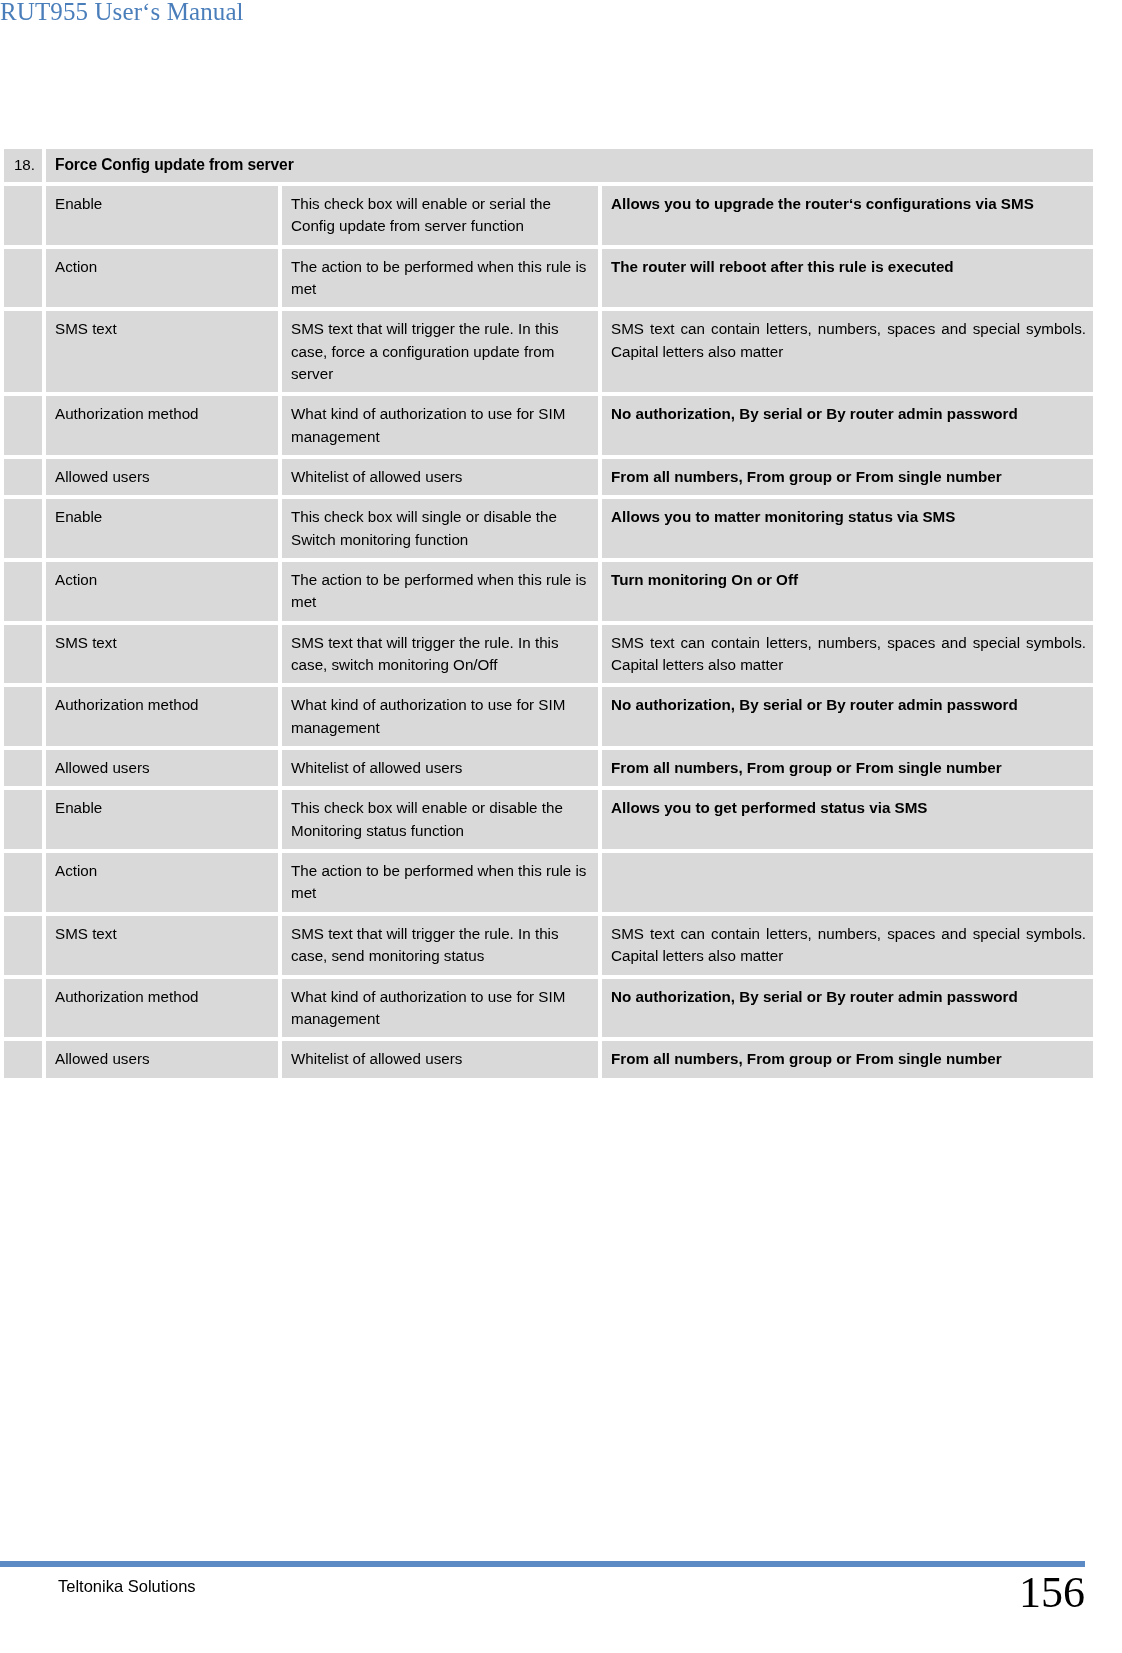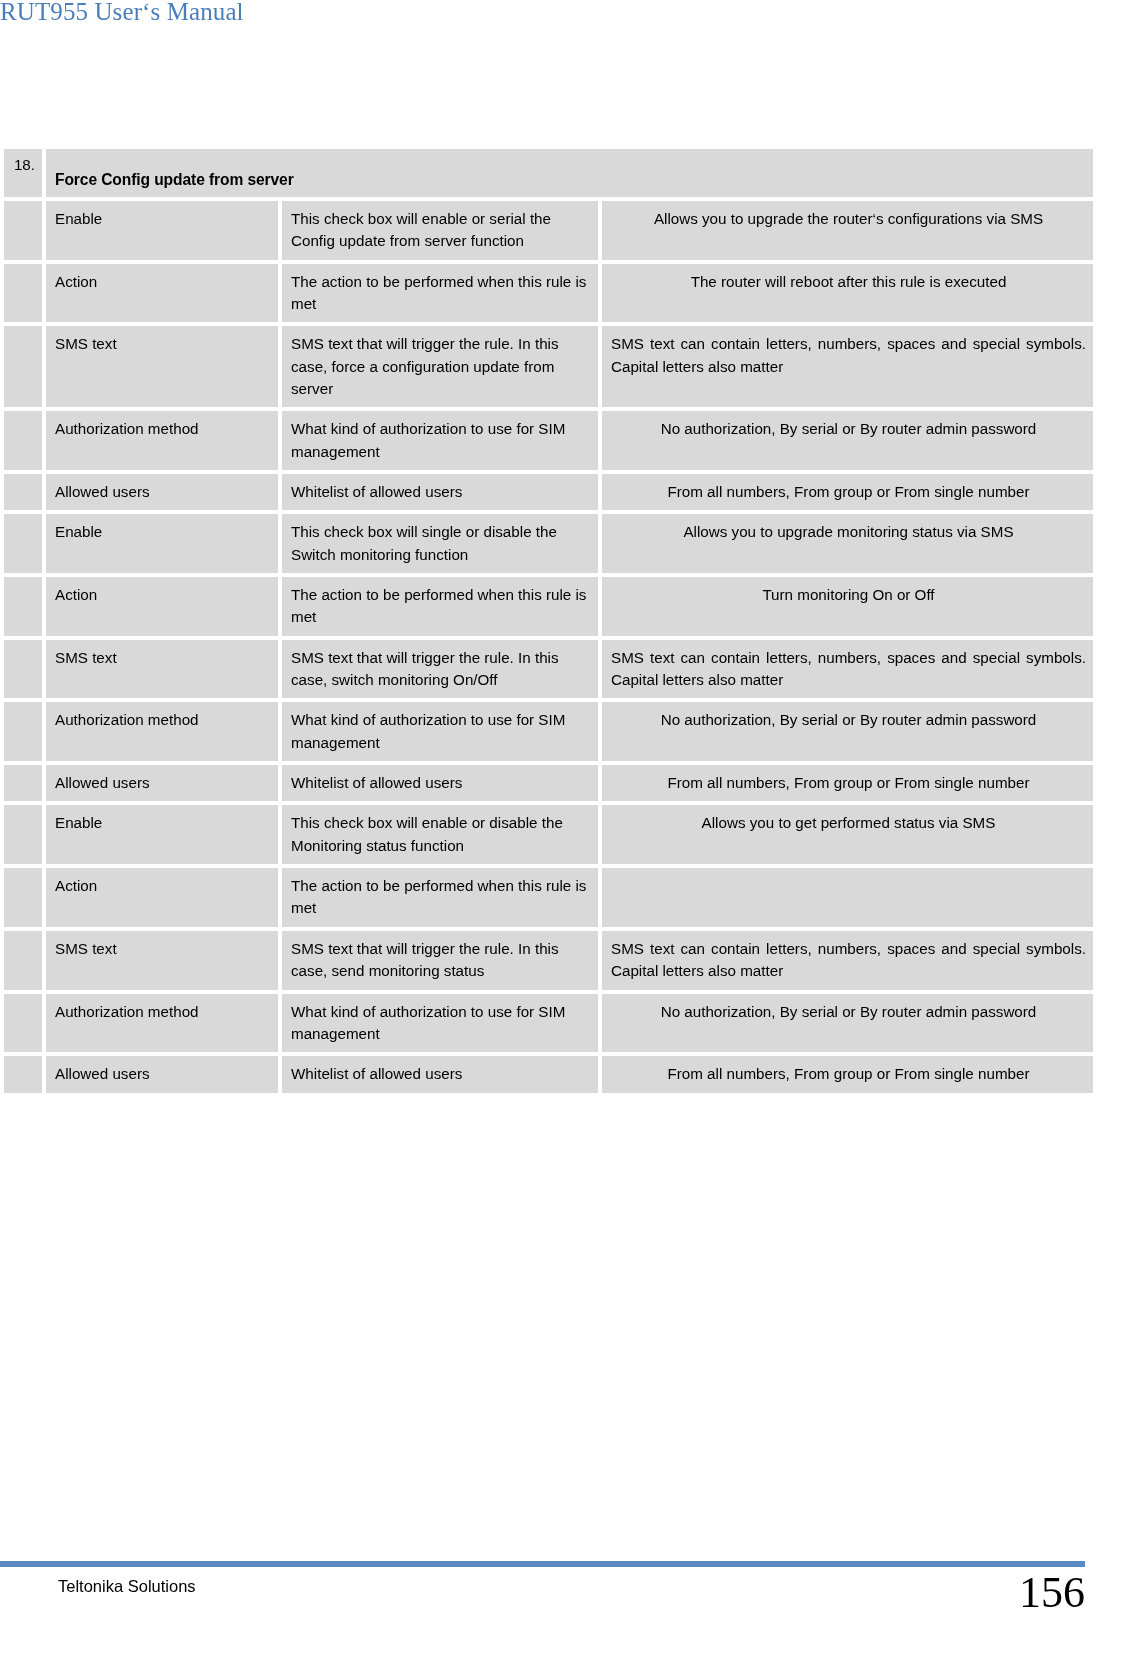--- a/index.html
+++ b/index.html
@@ -77,39 +77,40 @@
     white-space: nowrap;
   }
   td.num-blank {
     background: #d9d9d9;
   }
 
   
   tr.group-row td.group-title {
     font-weight: bold;
     font-size: 15.6px;
-    padding-top: 20px;
+    padding-top: 5px;
     padding-bottom: 5px;
     letter-spacing: -0.1px;
     margin-top: 21px;
   }
   tr.group-row td.num-cell {
     font-weight: normal;
     padding-top: 5px;
     padding-bottom: 5px;
   }
 
   
   td.val-cell {
     text-align: justify;
     text-justify: inter-word;
     padding-right: 10px;
   }
   td.val-cell.nojust {
-    text-align: center;
+    text-align: left;
+    font-weight: bold;
   }
 
   
   .doc-footer {
     position: absolute;
     left: 0;
     bottom: 0;
     width: 1122px;
     height: 92px;
   }
@@ -187,21 +188,21 @@
         <tr>
           <td class="num-cell num-blank">&nbsp;</td>
           <td class="name-cell">Allowed users</td>
           <td class="desc-cell">Whitelist of allowed users</td>
           <td class="val-cell nojust">From all numbers, From group or From single number</td>
         </tr>
         <tr>
           <td class="num-cell num-blank">&nbsp;</td>
           <td class="name-cell">Enable</td>
           <td class="desc-cell">This check box will single or disable the Switch monitoring function</td>
-          <td class="val-cell nojust">Allows you to upgrade monitoring status via SMS</td>
+          <td class="val-cell nojust">Allows you to matter monitoring status via SMS</td>
         </tr>
         <tr>
           <td class="num-cell num-blank">&nbsp;</td>
           <td class="name-cell">Action</td>
           <td class="desc-cell">The action to be performed when this rule is met</td>
           <td class="val-cell nojust">Turn monitoring On or Off</td>
         </tr>
         <tr>
           <td class="num-cell num-blank">&nbsp;</td>
           <td class="name-cell">SMS text</td>

